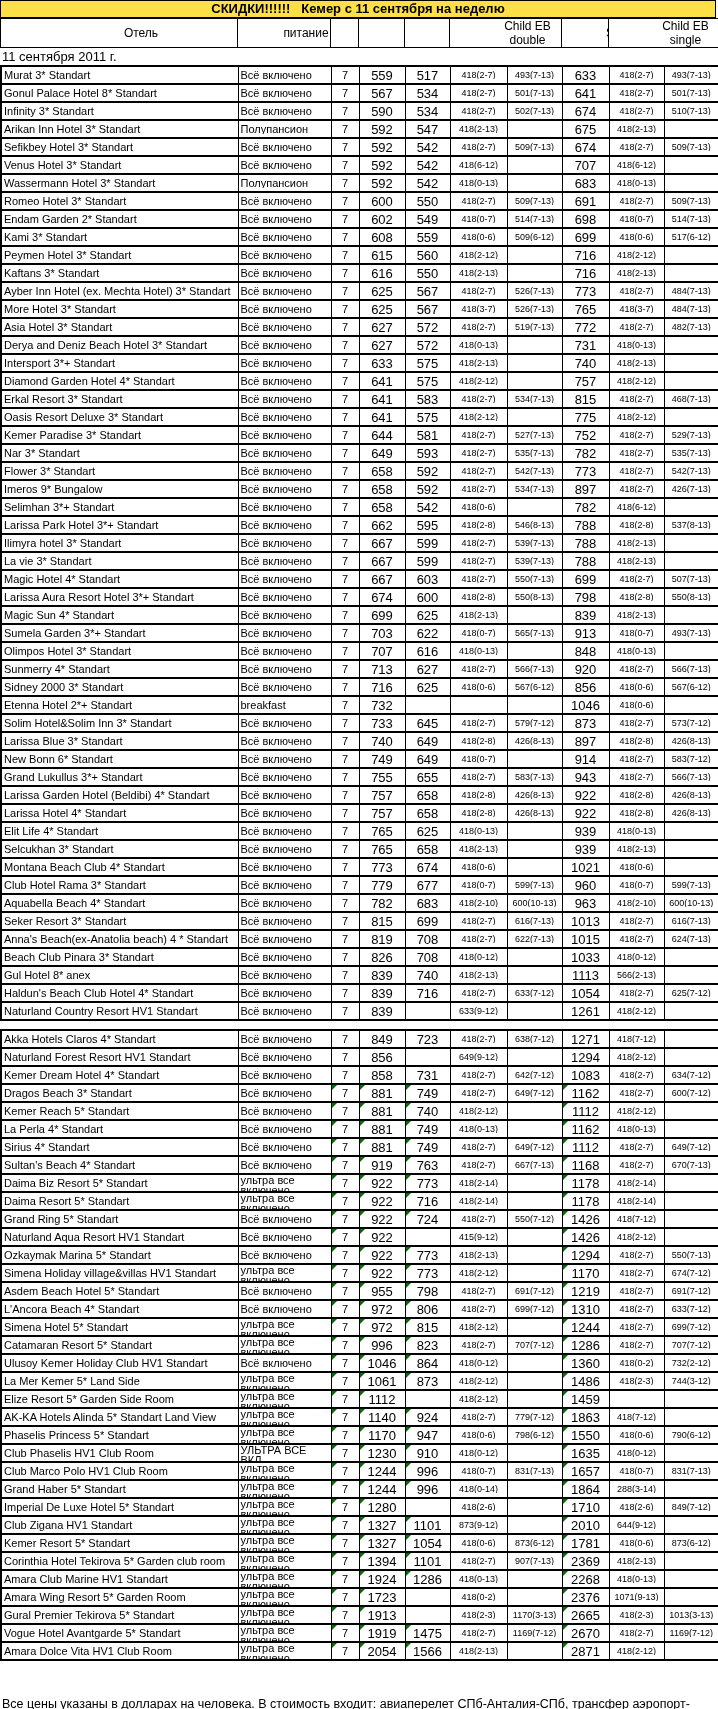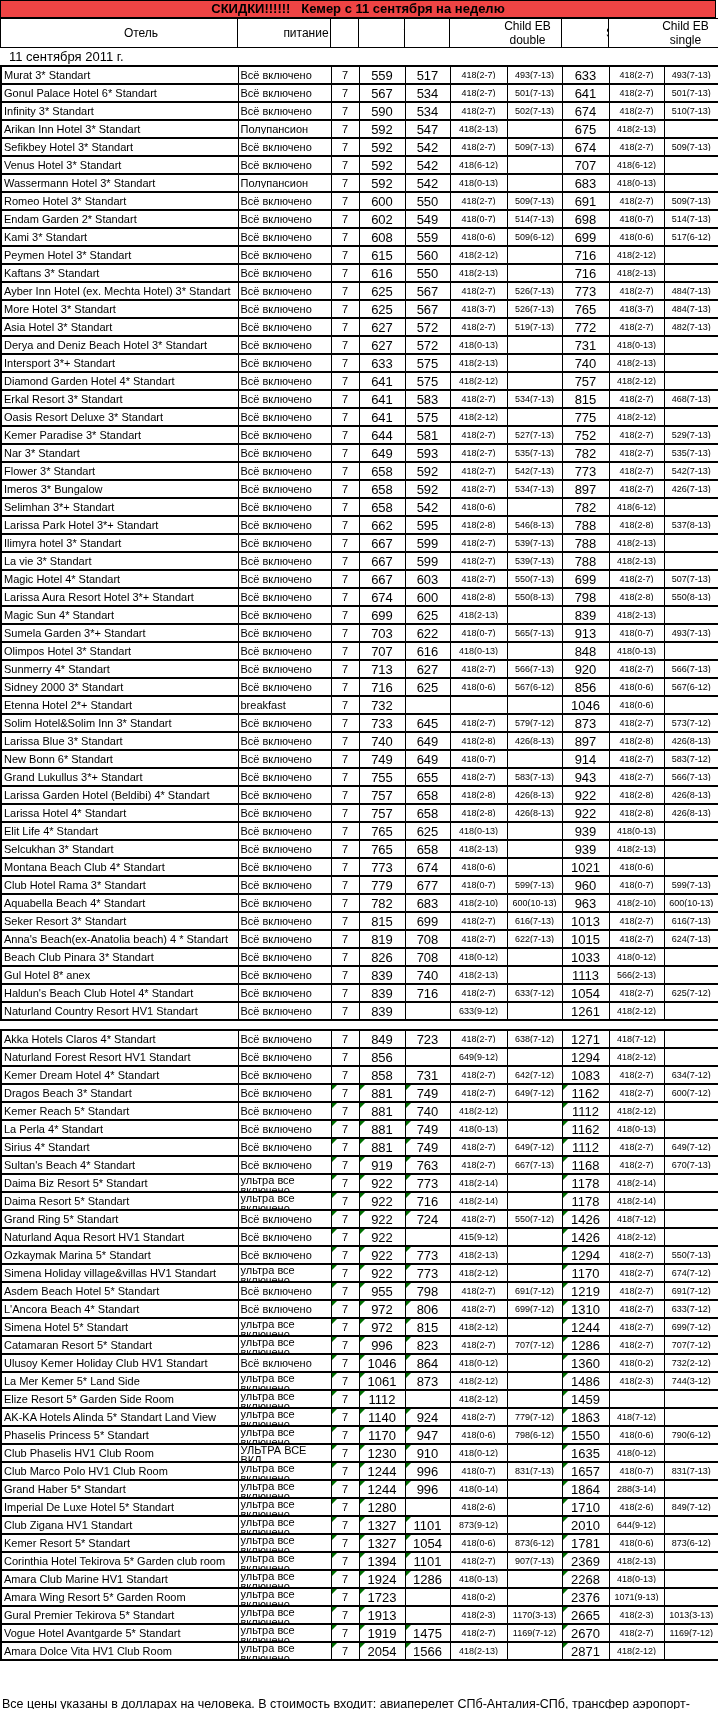--- a/index.html
+++ b/index.html
@@ -1,27 +1,27 @@
 <!DOCTYPE html>
 <html><head>
 <meta charset="utf-8">
 <style>
   html,body{margin:0;padding:0;background:#fff;}
   body{width:718px;height:1709px;overflow:hidden;
        font-family:"Liberation Sans","DejaVu Sans",sans-serif;color:#000;}
-  .title-bar{width:714px;border:1px solid #000;background:#ef4444;
+  .title-bar{width:714px;border:1px solid #000;background:#fde047;
              text-align:center;font-weight:bold;font-size:13px;line-height:16px;height:16px;
              white-space:pre;overflow:hidden;}
   table{border-collapse:collapse;table-layout:fixed;width:718px;}
   .col-1{width:237px}.col-2{width:93px}.col-3{width:28px}.col-4{width:46px}.col-5{width:45px}
   .col-6{width:57px}.col-7{width:55px}.col-8{width:47px}.col-9{width:55px}.col-10{width:55px}
   th,td{border:1px solid #000;padding:0;vertical-align:middle;overflow:hidden;}
   #header-table{border-bottom:1px solid #000;}
   #header-table th{font-weight:normal;font-size:12px;height:17px;text-align:center;background:#fff;padding-left:44px;}
-  .date-line{font-size:13px;height:17px;line-height:17px;padding-left:2px;overflow:hidden;margin-left:7px;}
+  .date-line{font-size:13px;height:17px;line-height:17px;padding-left:2px;overflow:hidden;}
   .data-table td{border:1px solid #000;border-top:2px solid #000;height:16px;position:relative;}
   .data-table{border:2px solid #000;}
   .gap{height:8px;}
   td.c-hotel{text-align:left;}
   td.c-hotel .cv{font-size:11px;line-height:11px;max-height:16px;overflow:hidden;padding-left:2px;}
   td.c-meal{text-align:left;}
   td.c-meal .cv{font-size:11px;line-height:10px;max-height:16px;overflow:hidden;padding-left:2px;}
   td.c-n .cv{font-size:11px;text-align:center;}
   td.c-num .cv{font-size:13px;text-align:center;}
   td.c-sm .cv{font-size:9px;line-height:8px;max-height:16px;text-align:center;overflow:hidden;}
@@ -104,21 +104,21 @@
         </td>
         <td class="c-sm">
           <div class="cv">418(2-7)</div>
         </td>
         <td class="c-sm">
           <div class="cv">493(7-13)</div>
         </td>
       </tr>
       <tr>
         <td class="c-hotel">
-          <div class="cv">Gonul Palace Hotel 6* Standart</div>
+          <div class="cv">Gonul Palace Hotel 8* Standart</div>
         </td>
         <td class="c-meal">
           <div class="cv">Всё включено</div>
         </td>
         <td class="c-n">
           <div class="cv">7</div>
         </td>
         <td class="c-num">
           <div class="cv">567</div>
         </td>
@@ -808,21 +808,21 @@
         </td>
         <td class="c-sm">
           <div class="cv">418(2-7)</div>
         </td>
         <td class="c-sm">
           <div class="cv">542(7-13)</div>
         </td>
       </tr>
       <tr>
         <td class="c-hotel">
-          <div class="cv">Imeros 3* Bungalow</div>
+          <div class="cv">Imeros 9* Bungalow</div>
         </td>
         <td class="c-meal">
           <div class="cv">Всё включено</div>
         </td>
         <td class="c-n">
           <div class="cv">7</div>
         </td>
         <td class="c-num">
           <div class="cv">658</div>
         </td>

